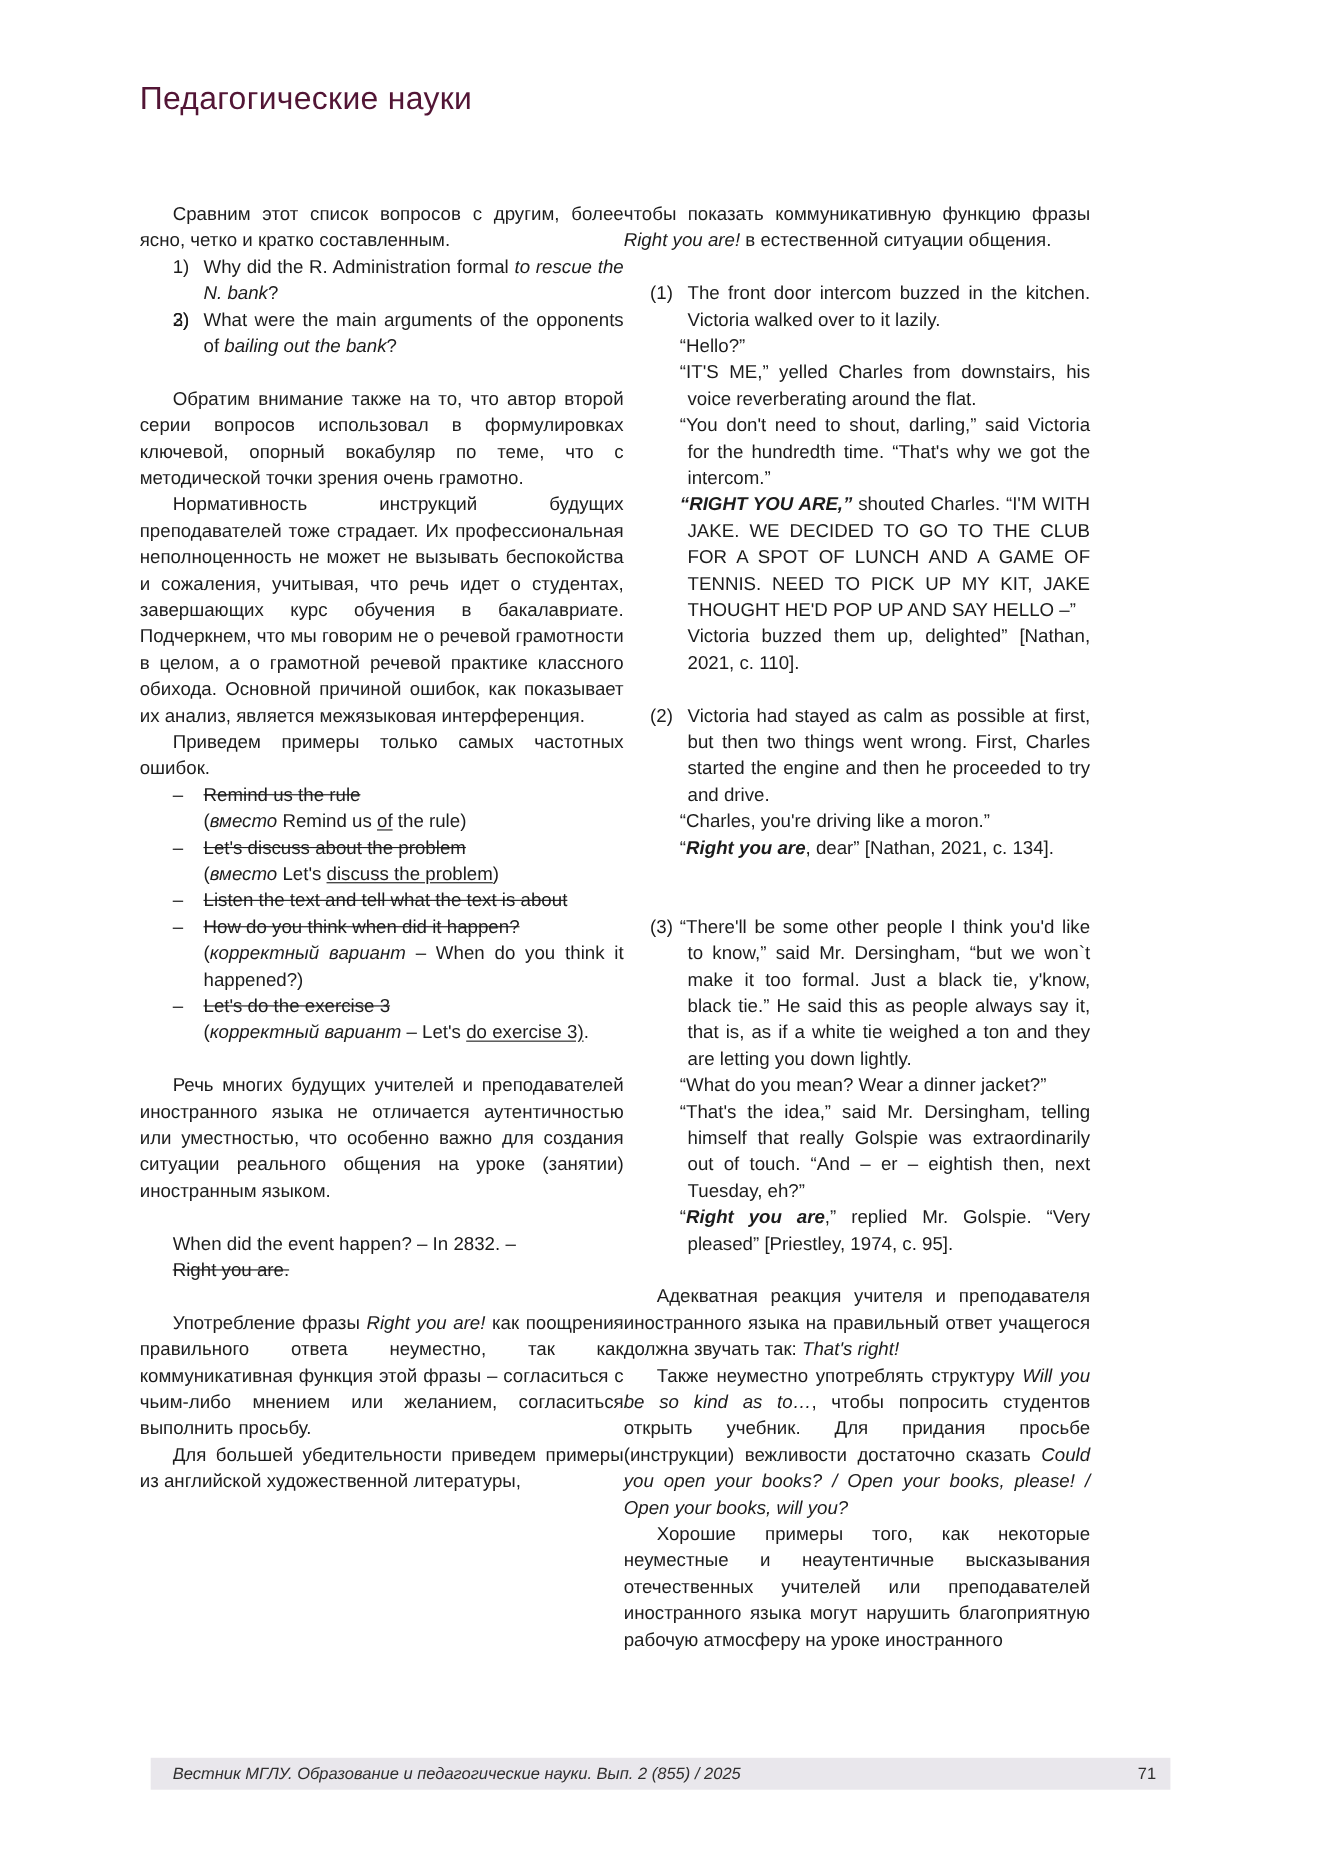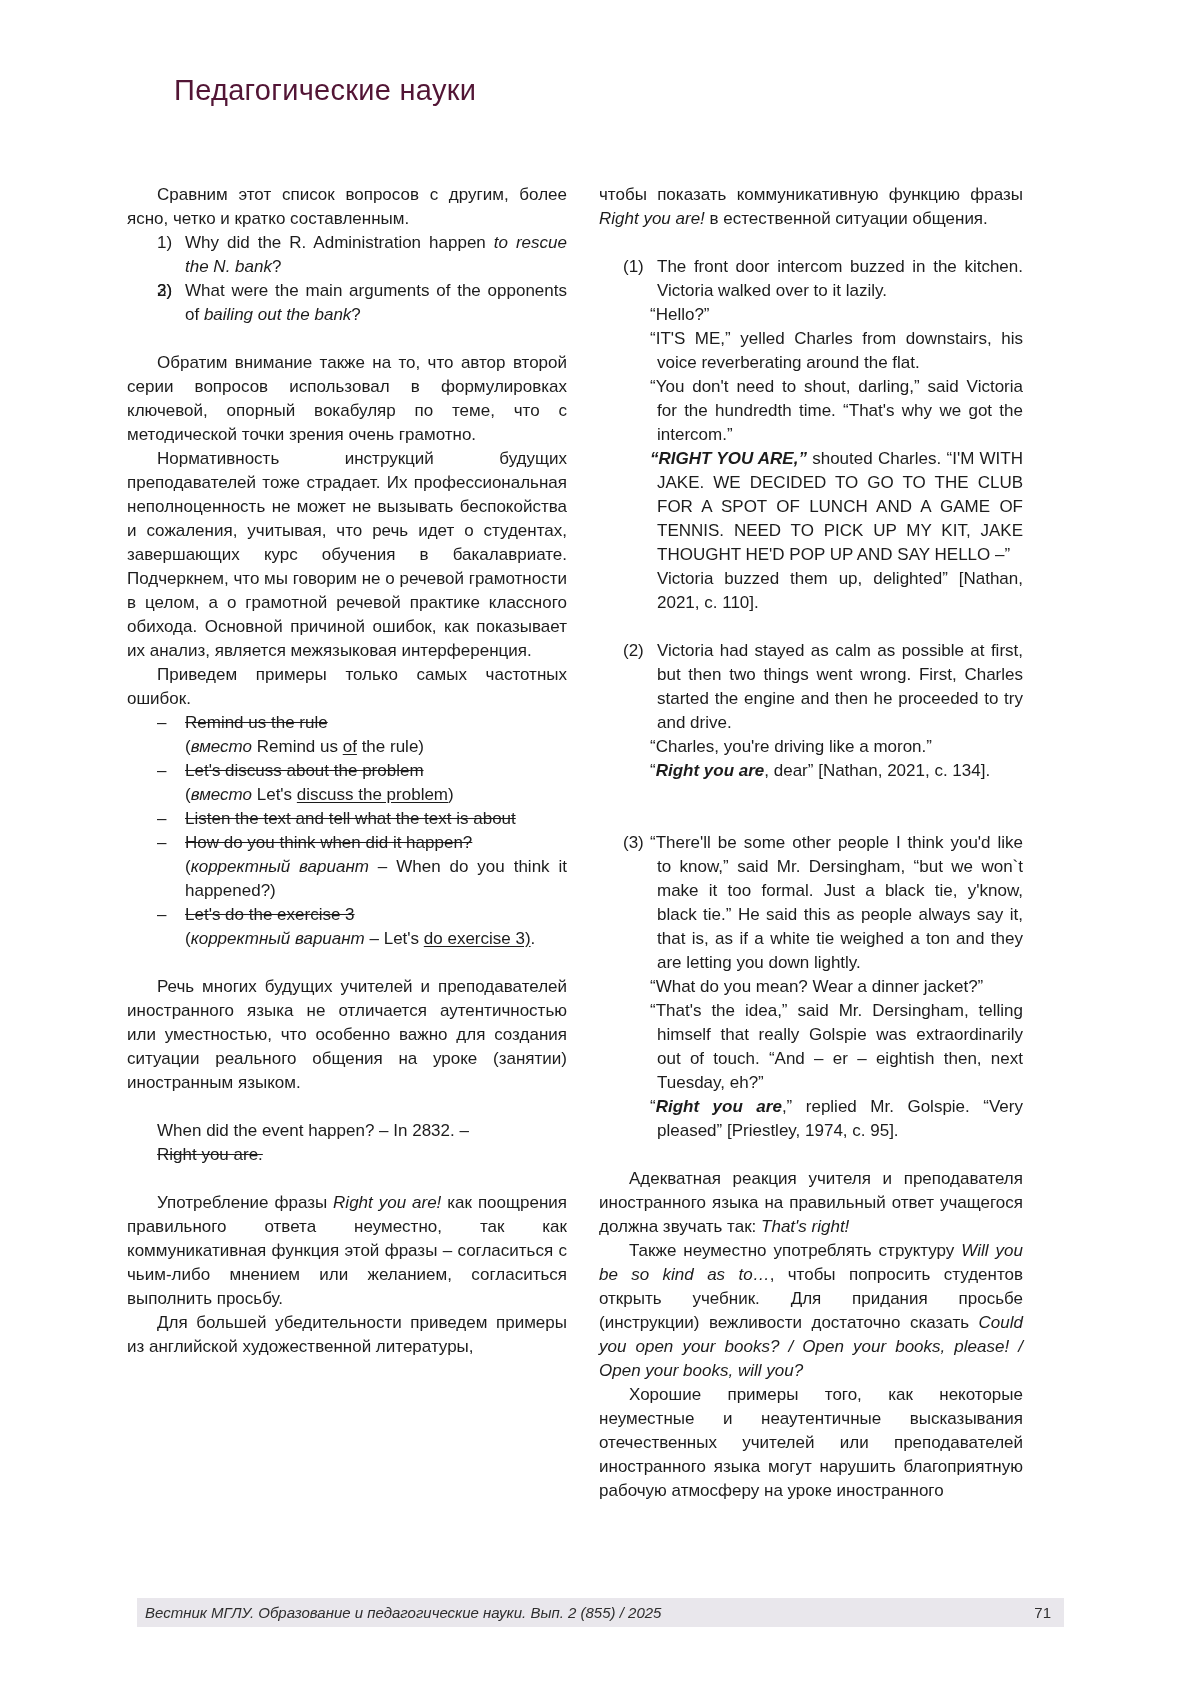--- a/index.html
+++ b/index.html
@@ -7,21 +7,21 @@
     width:1200px; height:1697px; background:#ffffff; position:relative;
     font-family:"Liberation Sans","DejaVu Sans",sans-serif; color:#1c1c1c;
   }
   .page { position:absolute; inset:0; overflow:hidden; }
 
   .section-title {
     position:absolute; top:74px; left:127px; margin:0;
     font-size:29px; font-weight:normal; letter-spacing:.3px; color:#521535;
   }
 
-  .columns { position:absolute; top:183px; left:127px; display:flex; gap:32px; }
+  .columns { position:absolute; top:183px; left:127px; display:flex; }
   .col { font-size:17px; line-height:24px; text-align:justify; }
   .col-left  { width:440px; }
   .col-right { width:424px; }
 
   .para { margin:0; text-indent:30px; }
   .para.noindent { text-indent:0; }
 
   .mt  { margin-top:24px; }
   .mt2 { margin-top:48px; }
 
@@ -36,38 +36,38 @@
   .example { margin-left:30px; text-align:left; }
 
   .it  { font-style:italic; }
   .bi  { font-style:italic; font-weight:bold; }
   .strike { text-decoration:line-through; }
   .und { text-decoration:underline; text-underline-offset:2px; }
 
   .footer {
     position:absolute; left:137px; top:1598px; width:927px; height:29px;
     background:#e9e7ec; display:flex; align-items:center;
-    justify-content:space-between; padding:0 13px 0 8px; box-sizing:border-box;
+    justify-content:space-between; padding:0 13px 0 20px; box-sizing:border-box;
   }
   .footer .journal { font-style:italic; font-size:15px; color:#2e2e2e; }
   .footer .pagenum { font-size:15px; color:#2e2e2e; }
 </style>
 </head>
 <body>
 
 <div class="page">
-  <h1 class="section-title" style="color: rgb(82, 21, 53); margin-left: 47px;">Педагогические науки</h1>
+  <h1 class="section-title" style="color: rgb(82, 21, 53);">Педагогические науки</h1>
 
   <div class="columns">
     <div class="col col-left" id="left-col">
         <p class="para"><span>Сравним этот список вопросов с другим, более ясно, четко и кратко составленным.</span></p>
         <div class="list mt">
           <div class="hang">
             <span class="marker">1)</span>
-            <div><span>Why did the R. Administration happen </span><span class="it">to rescue the N. bank</span><span>?</span></div>
+            <div><span>Why did the R. Administration formal </span><span class="it">to rescue the N. bank</span><span>?</span></div>
           </div>
           <div class="hang">
             <span class="marker">2)</span>
           </div>
           <div class="hang">
             <span class="marker">3)</span>
             <div><span>What were the main arguments of the opponents of </span><span class="it">bailing out the bank</span><span>?</span></div>
           </div>
         </div>
         <p class="para mt"><span>Обратим внимание также на то, что автор второй серии вопросов использовал в формулировках ключевой, опорный вокабуляр по теме, что с методической точки зрения очень грамотно.</span></p>

